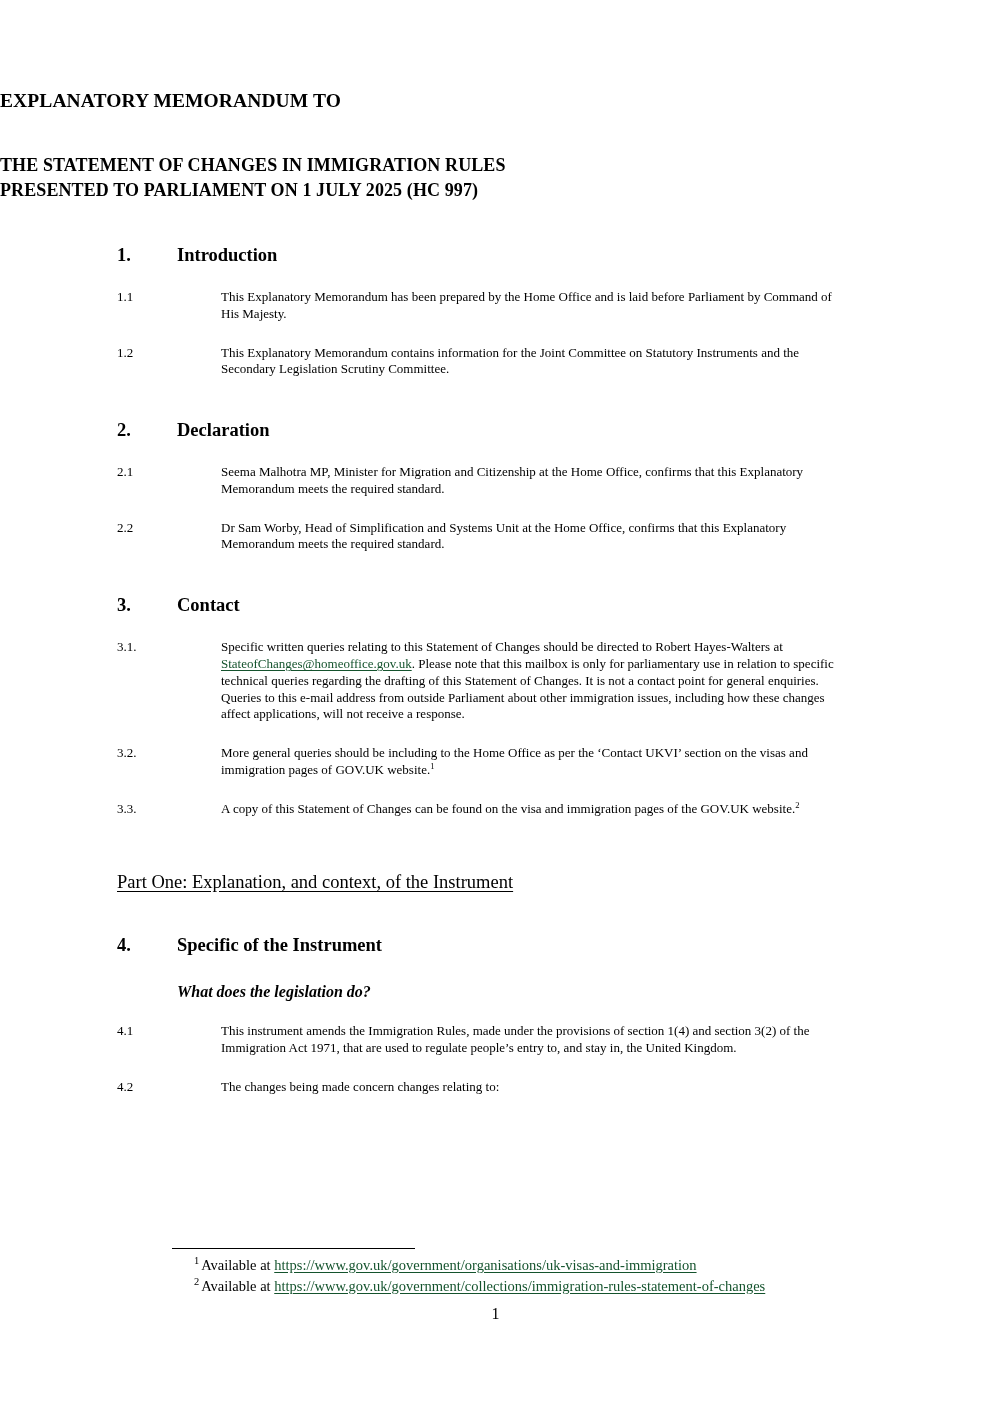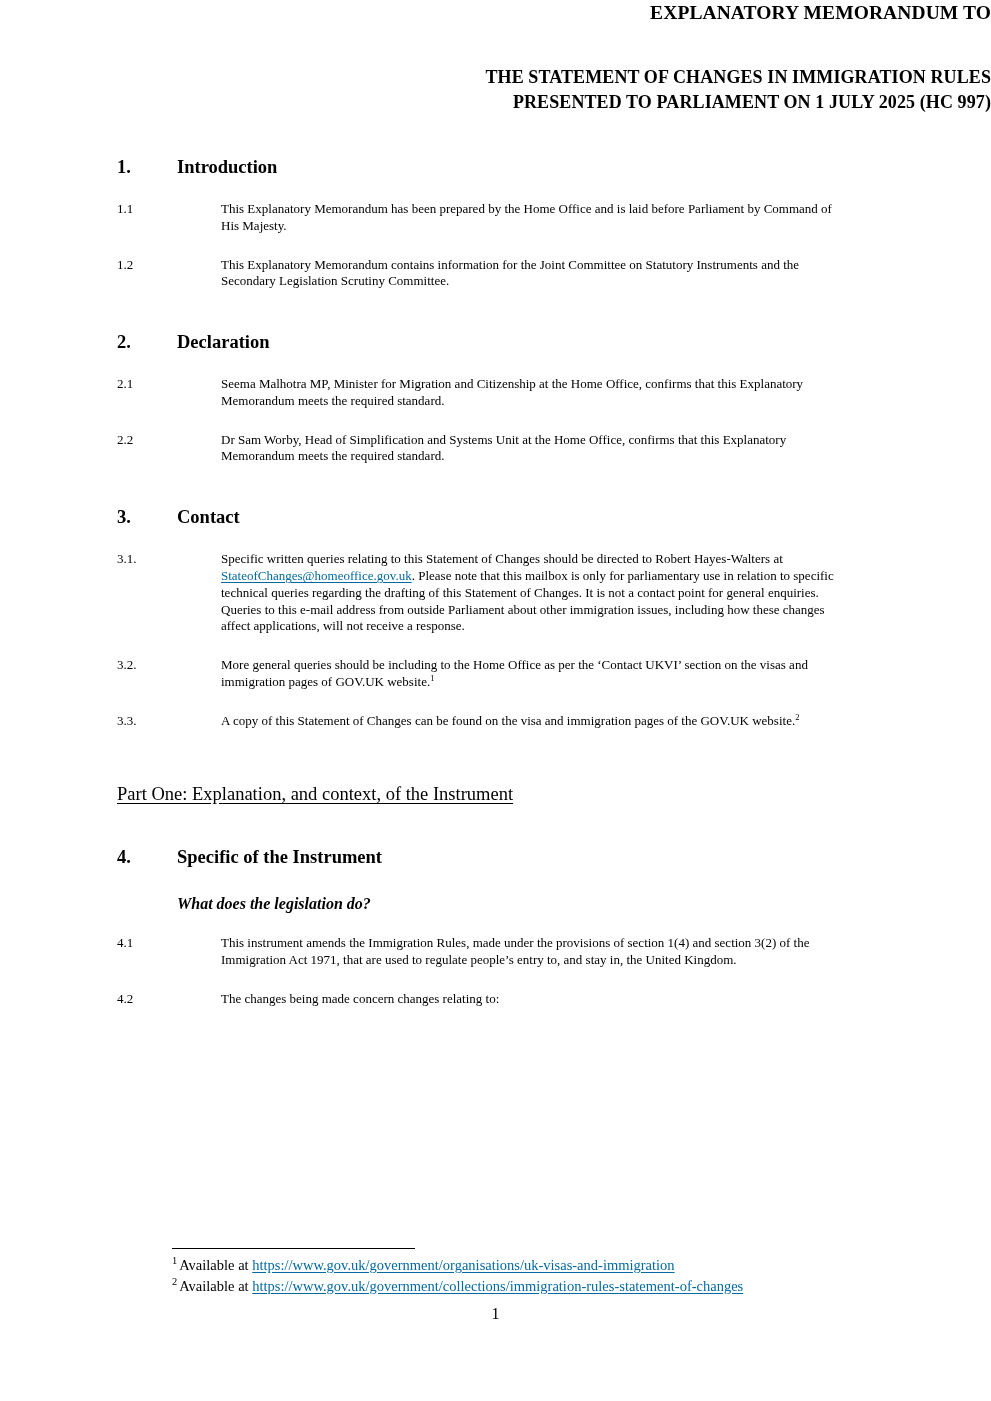--- a/index.html
+++ b/index.html
@@ -20,21 +20,22 @@
     position: relative;
     width: 991px;
     height: 1401px;
     box-sizing: border-box;
     padding: 0;
     overflow: hidden;
   }
 
   
   .title-block {
-    text-align: right;
+    padding-top: 88px;
+    text-align: left;
   }
   .doc-title-1 {
     font-size: 19.5px;
     font-weight: bold;
     letter-spacing: 0.1px;
     line-height: 1.3;
   }
   .doc-title-2 {
     margin-top: 40px;
     font-size: 18px;
@@ -93,21 +94,21 @@
     text-align: left;
     font-size: 18.5px;
     font-weight: normal;
   }
   .part-heading span {
     text-decoration: underline;
     text-underline-offset: 3px;
   }
 
   a.doclink, .doclink {
-    color: #0369a1;
+    color: #14532d;
     text-decoration: underline;
     text-underline-offset: 1.5px;
   }
 
   sup {
     font-size: 0.66em;
     vertical-align: super;
     line-height: 0;
   }
 
@@ -120,21 +121,21 @@
   }
   .footnote-rule {
     width: 243px;
     height: 0;
     border-top: 1.4px solid #000;
     margin: 0 0 6px 55px;
   }
   .footnote {
     font-size: 14.5px;
     line-height: 1.42;
-    margin-left: 55px;
+    margin-left: 77px;
     white-space: nowrap;
   }
   .footnote sup {
     font-size: 0.72em;
     margin-right: 2px;
   }
 
   .page-number {
     position: absolute;
     top: 1305px;

